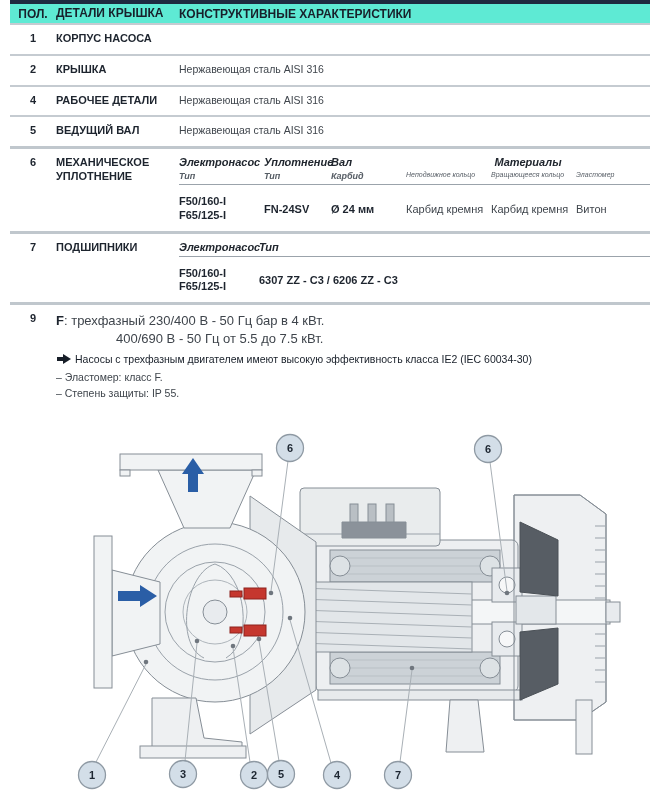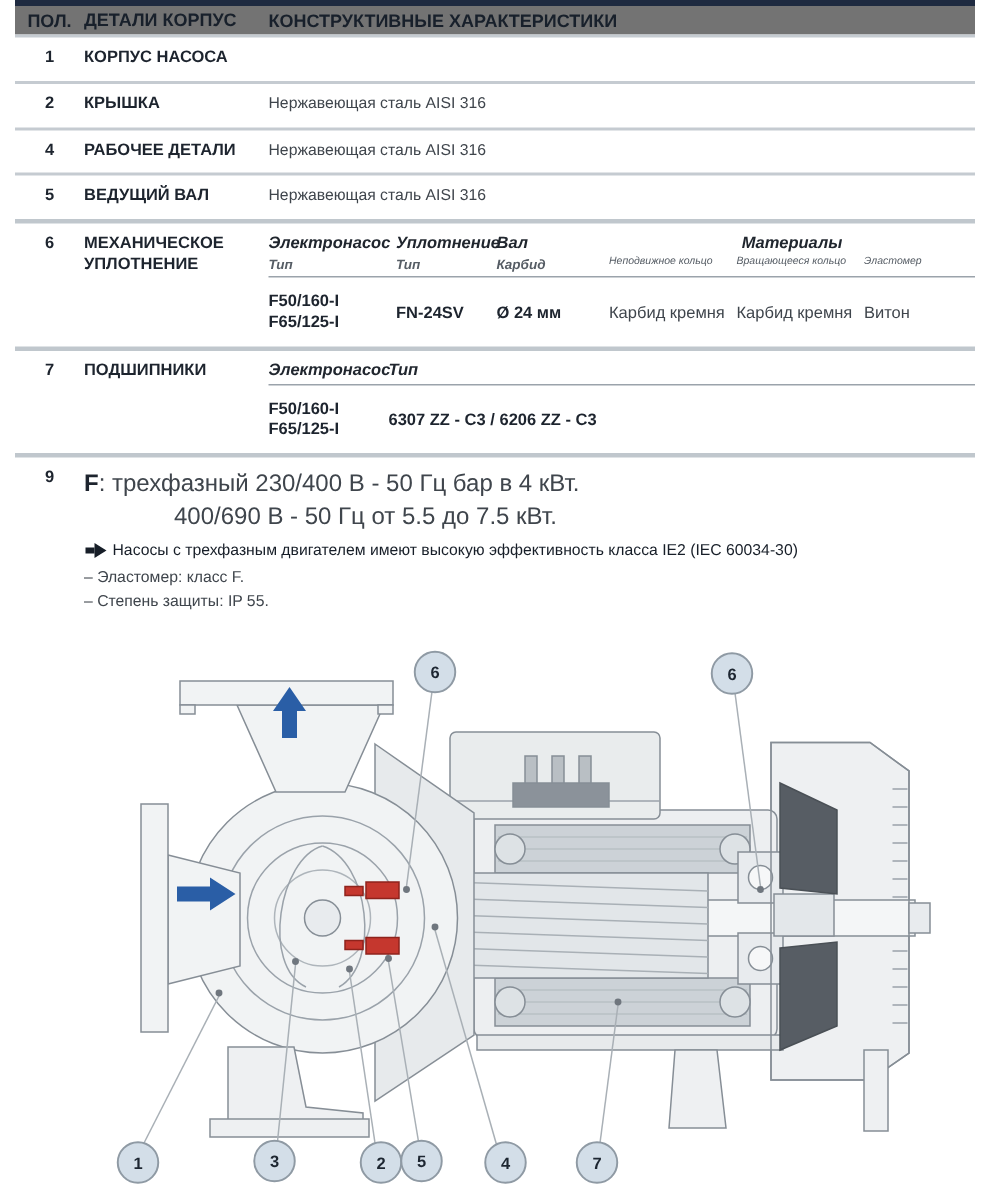--- a/index.html
+++ b/index.html
@@ -1,40 +1,40 @@
 <!DOCTYPE html>
 <html><head>
 <meta charset="utf-8">
 <style>
   html,body{margin:0;padding:0;background:#ffffff;}
   .page{position:relative;width:656px;height:800px;background:#ffffff;overflow:hidden;
         font-family:"Liberation Sans",sans-serif;color:#3f454c;}
   .spec{position:absolute;left:10px;top:0;width:640px;}
   .topbar{height:4px;background:#1e2a40;}
-  .thead{display:flex;align-items:center;background:#737373;height:19px;
+  .thead{display:flex;align-items:center;background:#5eead4;height:19px;
          font-weight:bold;font-size:12px;color:#18202b;}
   .c-pos{width:46px;text-align:center;flex:none;}
   .c-name{width:119px;flex:none;padding-right:4px;font-weight:bold;font-size:11px;
           color:#1d242e;line-height:1.25;}
   .c-desc{flex:1;position:relative;font-size:10.5px;color:#3f454c;}
   .trow{display:flex;border-top:2px solid #c5cbd1;padding:7px 0 8px 0;}
   .trow .c-pos{font-weight:bold;font-size:11px;color:#1d242e;}
   .sep-thick{border-top:3px solid #c0c7cd;}
   
   .g-head{display:flex;font-weight:bold;font-style:italic;font-size:11px;color:#20262e;}
   .g-sub{display:flex;font-style:italic;font-size:7px;color:#565d65;margin-top:3px;}
   .w1{width:85px;flex:none;} .w2{width:67px;flex:none;} .w3{width:75px;flex:none;}
   .wm{flex:1;text-align:center;}
   .w4{width:85px;flex:none;} .w5{width:85px;flex:none;} .w6{flex:1;}
   .rule{height:1px;background:#9ba3ab;margin:3px 0 4px 0;}
   .g-data{display:flex;align-items:center;font-size:11px;margin-top:10px;}
   .models b{display:block;font-size:11px;color:#1d242e;line-height:1.25;}
   .bcell{font-weight:bold;color:#1d242e;}
   
-  .m-line{font-size:16px;color:#3f454c;line-height:1.35;}
+  .m-line{font-size:13px;color:#3f454c;line-height:1.35;}
   .m-line b{color:#1d242e;}
   .m-line2{margin-left:60px;}
   .m-note{margin-top:6px;font-size:10.5px;font-weight:normal;color:#171e28;
           display:flex;align-items:center;}
   .arrow-icon{display:inline-block;width:0;height:0;border-top:5px solid transparent;
           border-bottom:5px solid transparent;border-left:8px solid #171e28;
           margin-right:4px;position:relative;}
   .arrow-bar{display:inline-block;width:6px;height:4px;background:#171e28;margin-left:1px;}
   .m-bullet{margin-top:5px;font-size:10.5px;color:#3f454c;line-height:1.5;}
   
@@ -44,21 +44,21 @@
 </style>
 </head>
 <body>
 
 <div class="page">
 
   <div class="spec">
     <div class="topbar"></div>
     <div class="thead">
       <div class="c-pos">ПОЛ.</div>
-      <div class="c-name" style="font-size:12px;color:#18202b;">ДЕТАЛИ КОРПУС</div>
+      <div class="c-name" style="font-size:12px;color:#18202b;">ДЕТАЛИ КРЫШКА</div>
       <div class="c-desc" style="font-size:12px;font-weight:bold;color:#18202b;">КОНСТРУКТИВНЫЕ ХАРАКТЕРИСТИКИ</div>
     </div>
 
     <div class="trow">
       <div class="c-pos">1</div>
       <div class="c-name">КОРПУС НАСОСА</div>
     </div>
 
     <div class="trow">
       <div class="c-pos">2</div>

